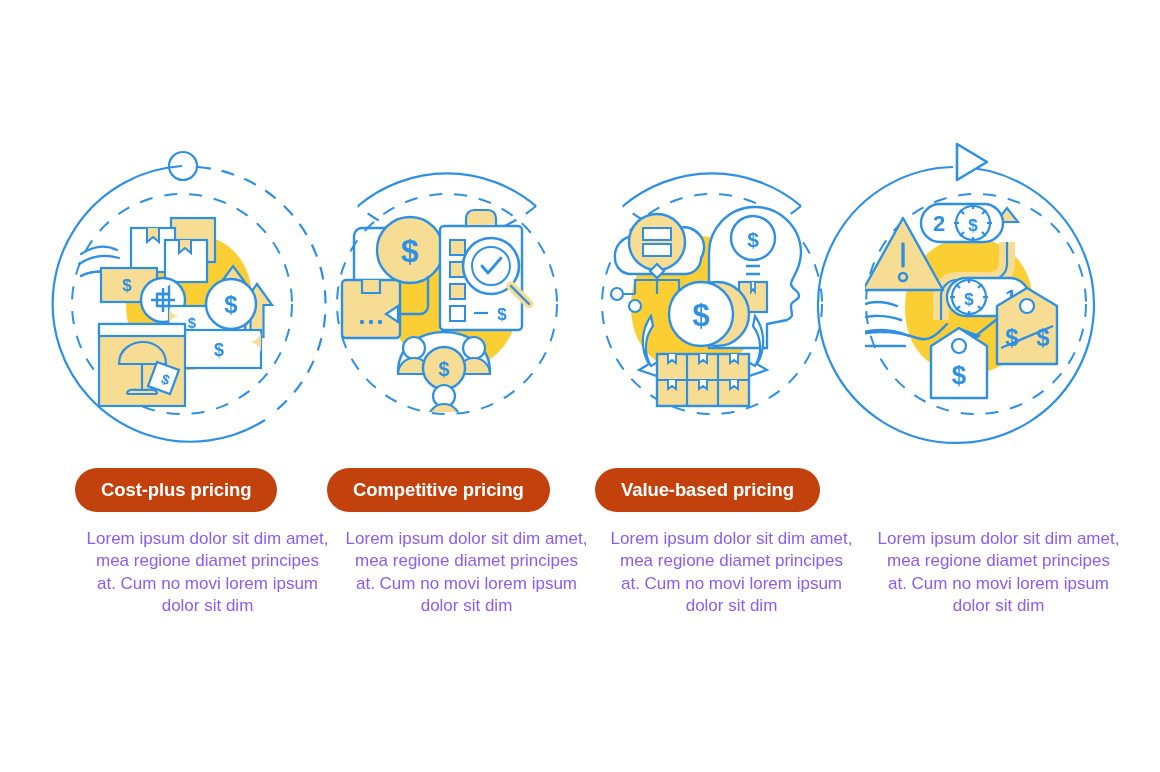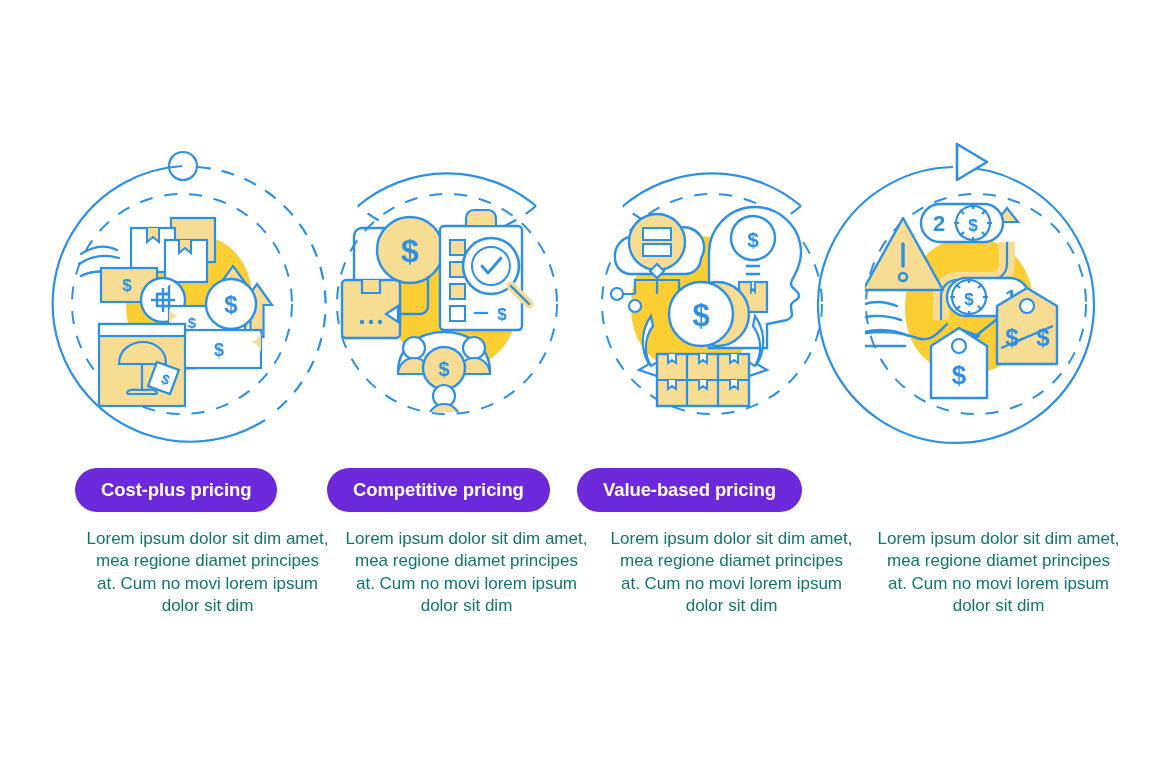--- a/index.html
+++ b/index.html
@@ -62,45 +62,45 @@
     width: 222px;
     height: 216px;
   }
 
   
   .pill {
     position: absolute;
     top: 468px;
     height: 44px;
     border-radius: 22px;
-    background: #6d28d9;
+    background: #c2410c;
     color: #ffffff;
     font-size: 18.5px;
     font-weight: bold;
     display: flex;
     align-items: center;
     justify-content: center;
     padding: 0 26px;
     white-space: nowrap;
     box-sizing: border-box;
     letter-spacing: -0.1px;
   }
   .pill-0 { left: 38px; }
   .pill-1 { left: 25px; }
-  .pill-2 { left: 10px; }
+  .pill-2 { left: 28px; }
   .pill-3 { left: 42px; }
 
   
   .desc {
     position: absolute;
     top: 528px;
     width: 245px;
     font-size: 17px;
     line-height: 22.4px;
-    color: #0f766e;
+    color: #8b5cf6;
     text-align: center;
   }
   .desc-0 { left: 48px; }
   .desc-1 { left: 42px; }
   .desc-2 { left: 42px; }
   .desc-3 { left: 45px; }
 
   .blue-stroke { stroke: #2e90e4; fill: none; stroke-width: 2.2; }
   .blue-thin   { stroke: #2e90e4; fill: none; stroke-width: 2; }
 </style>

